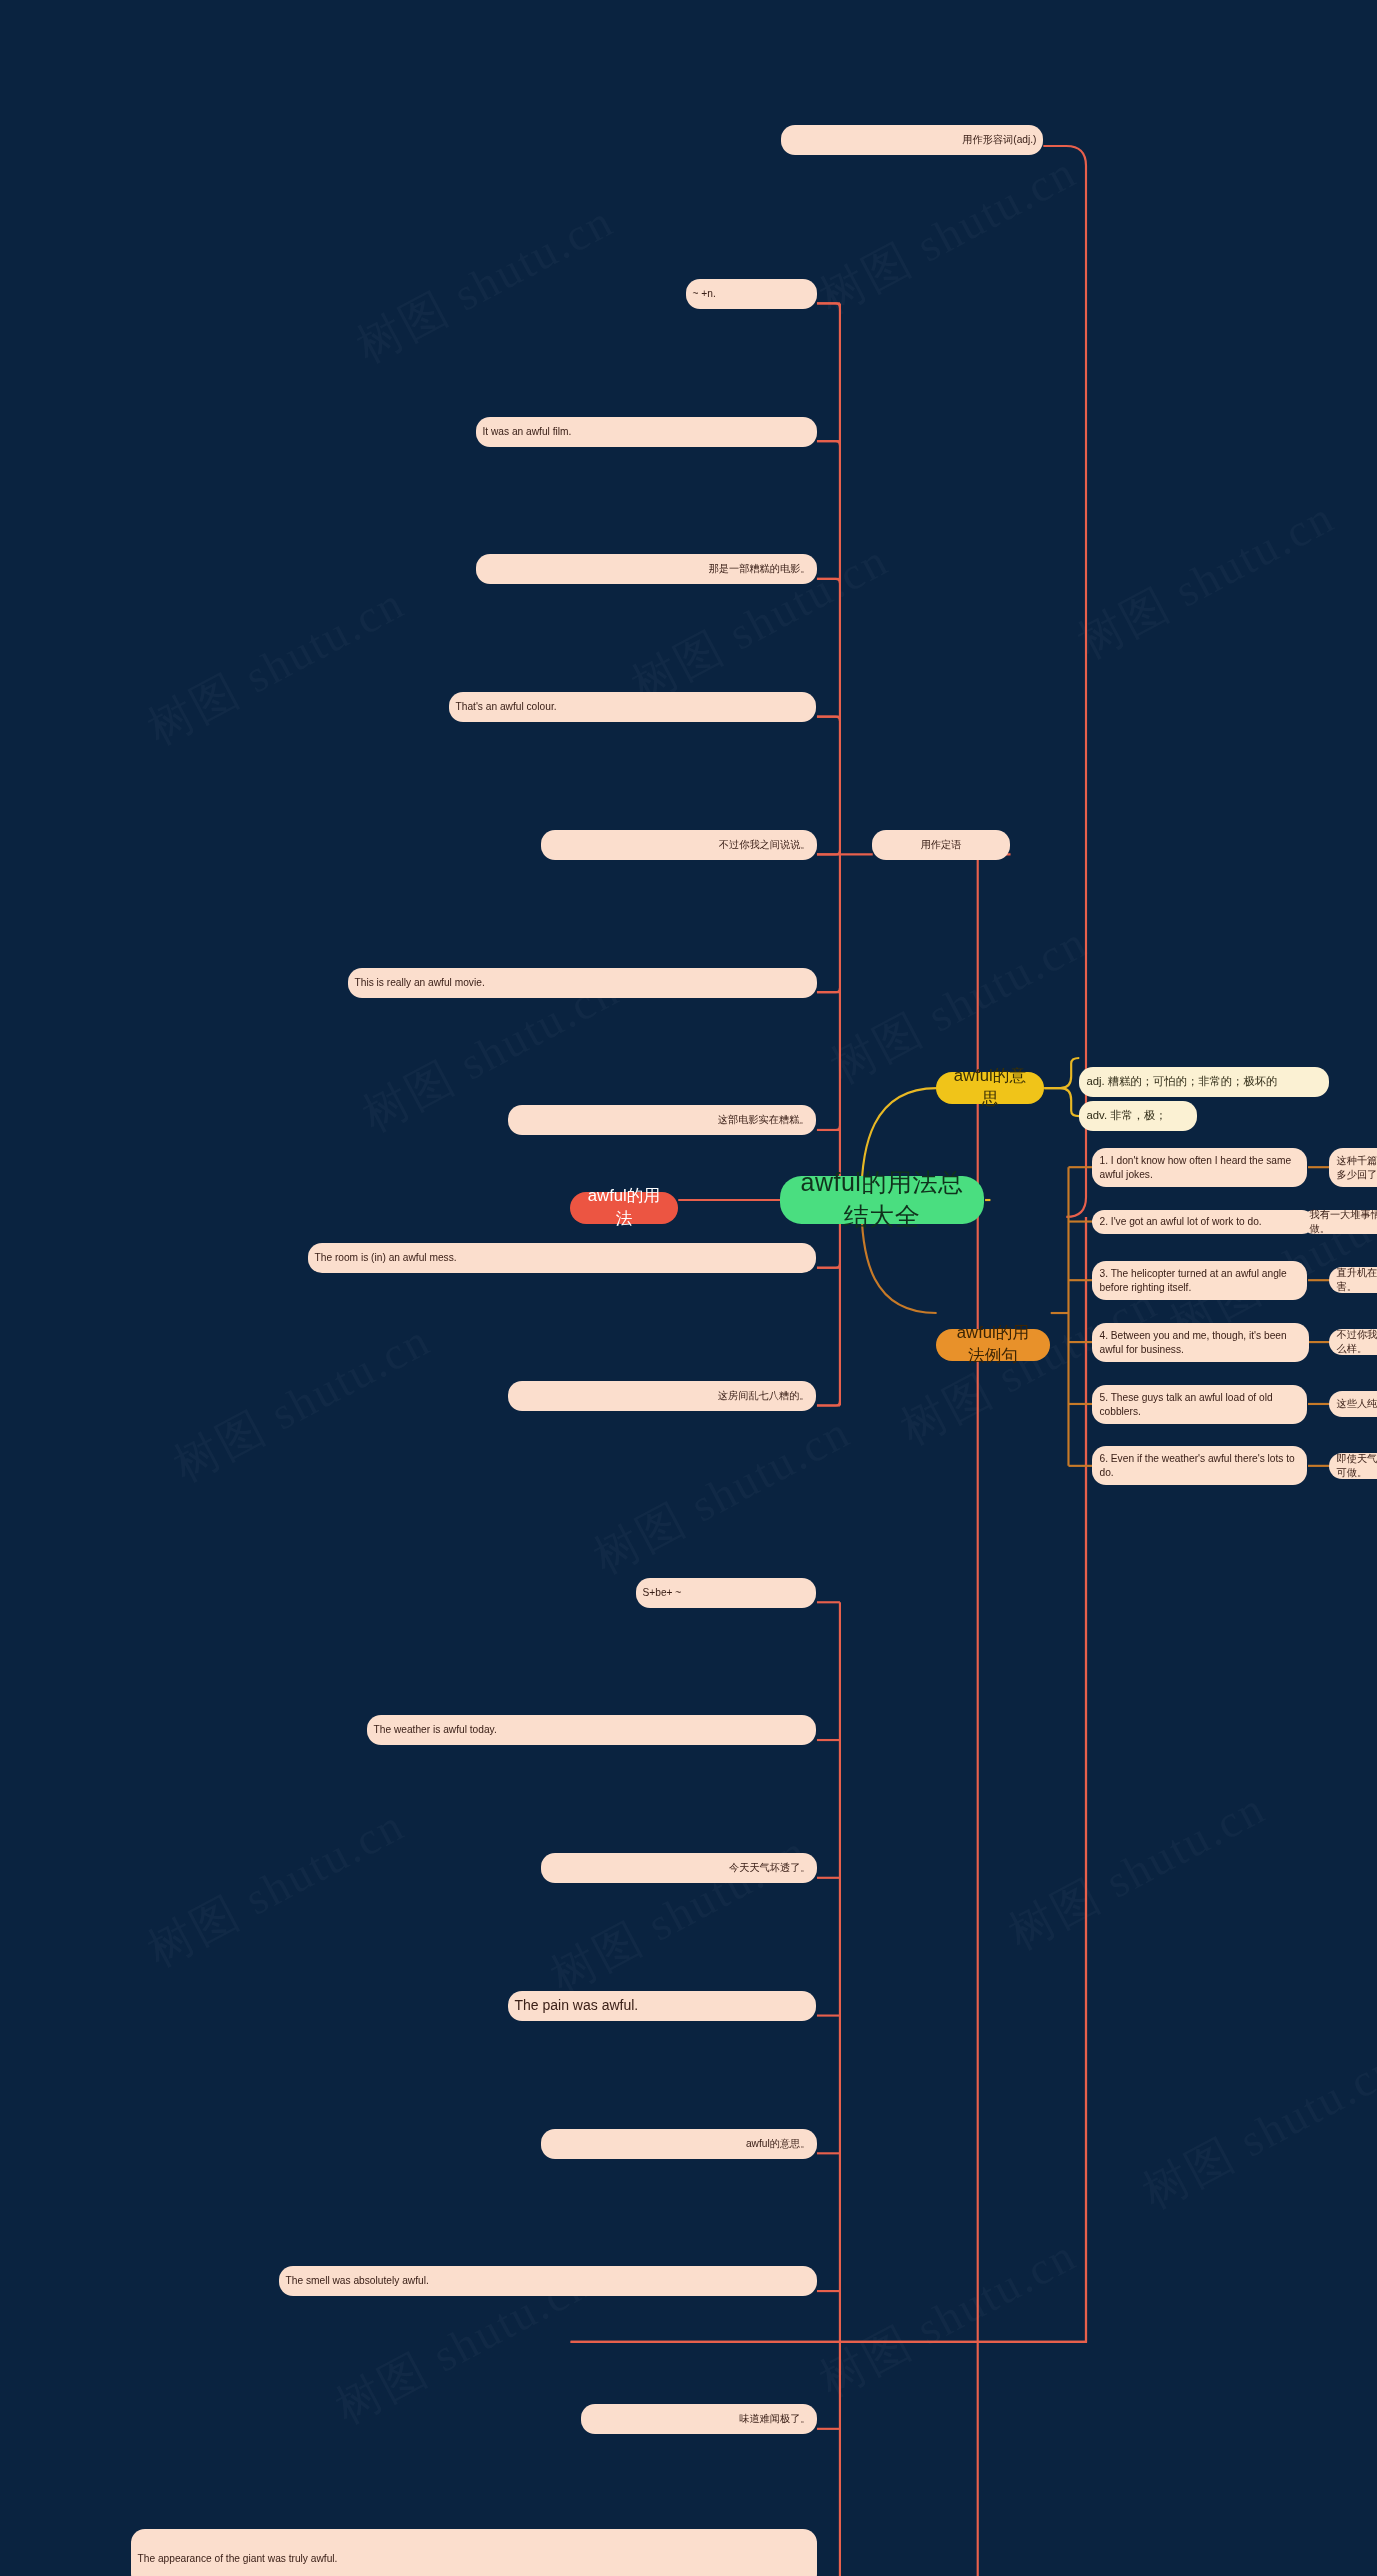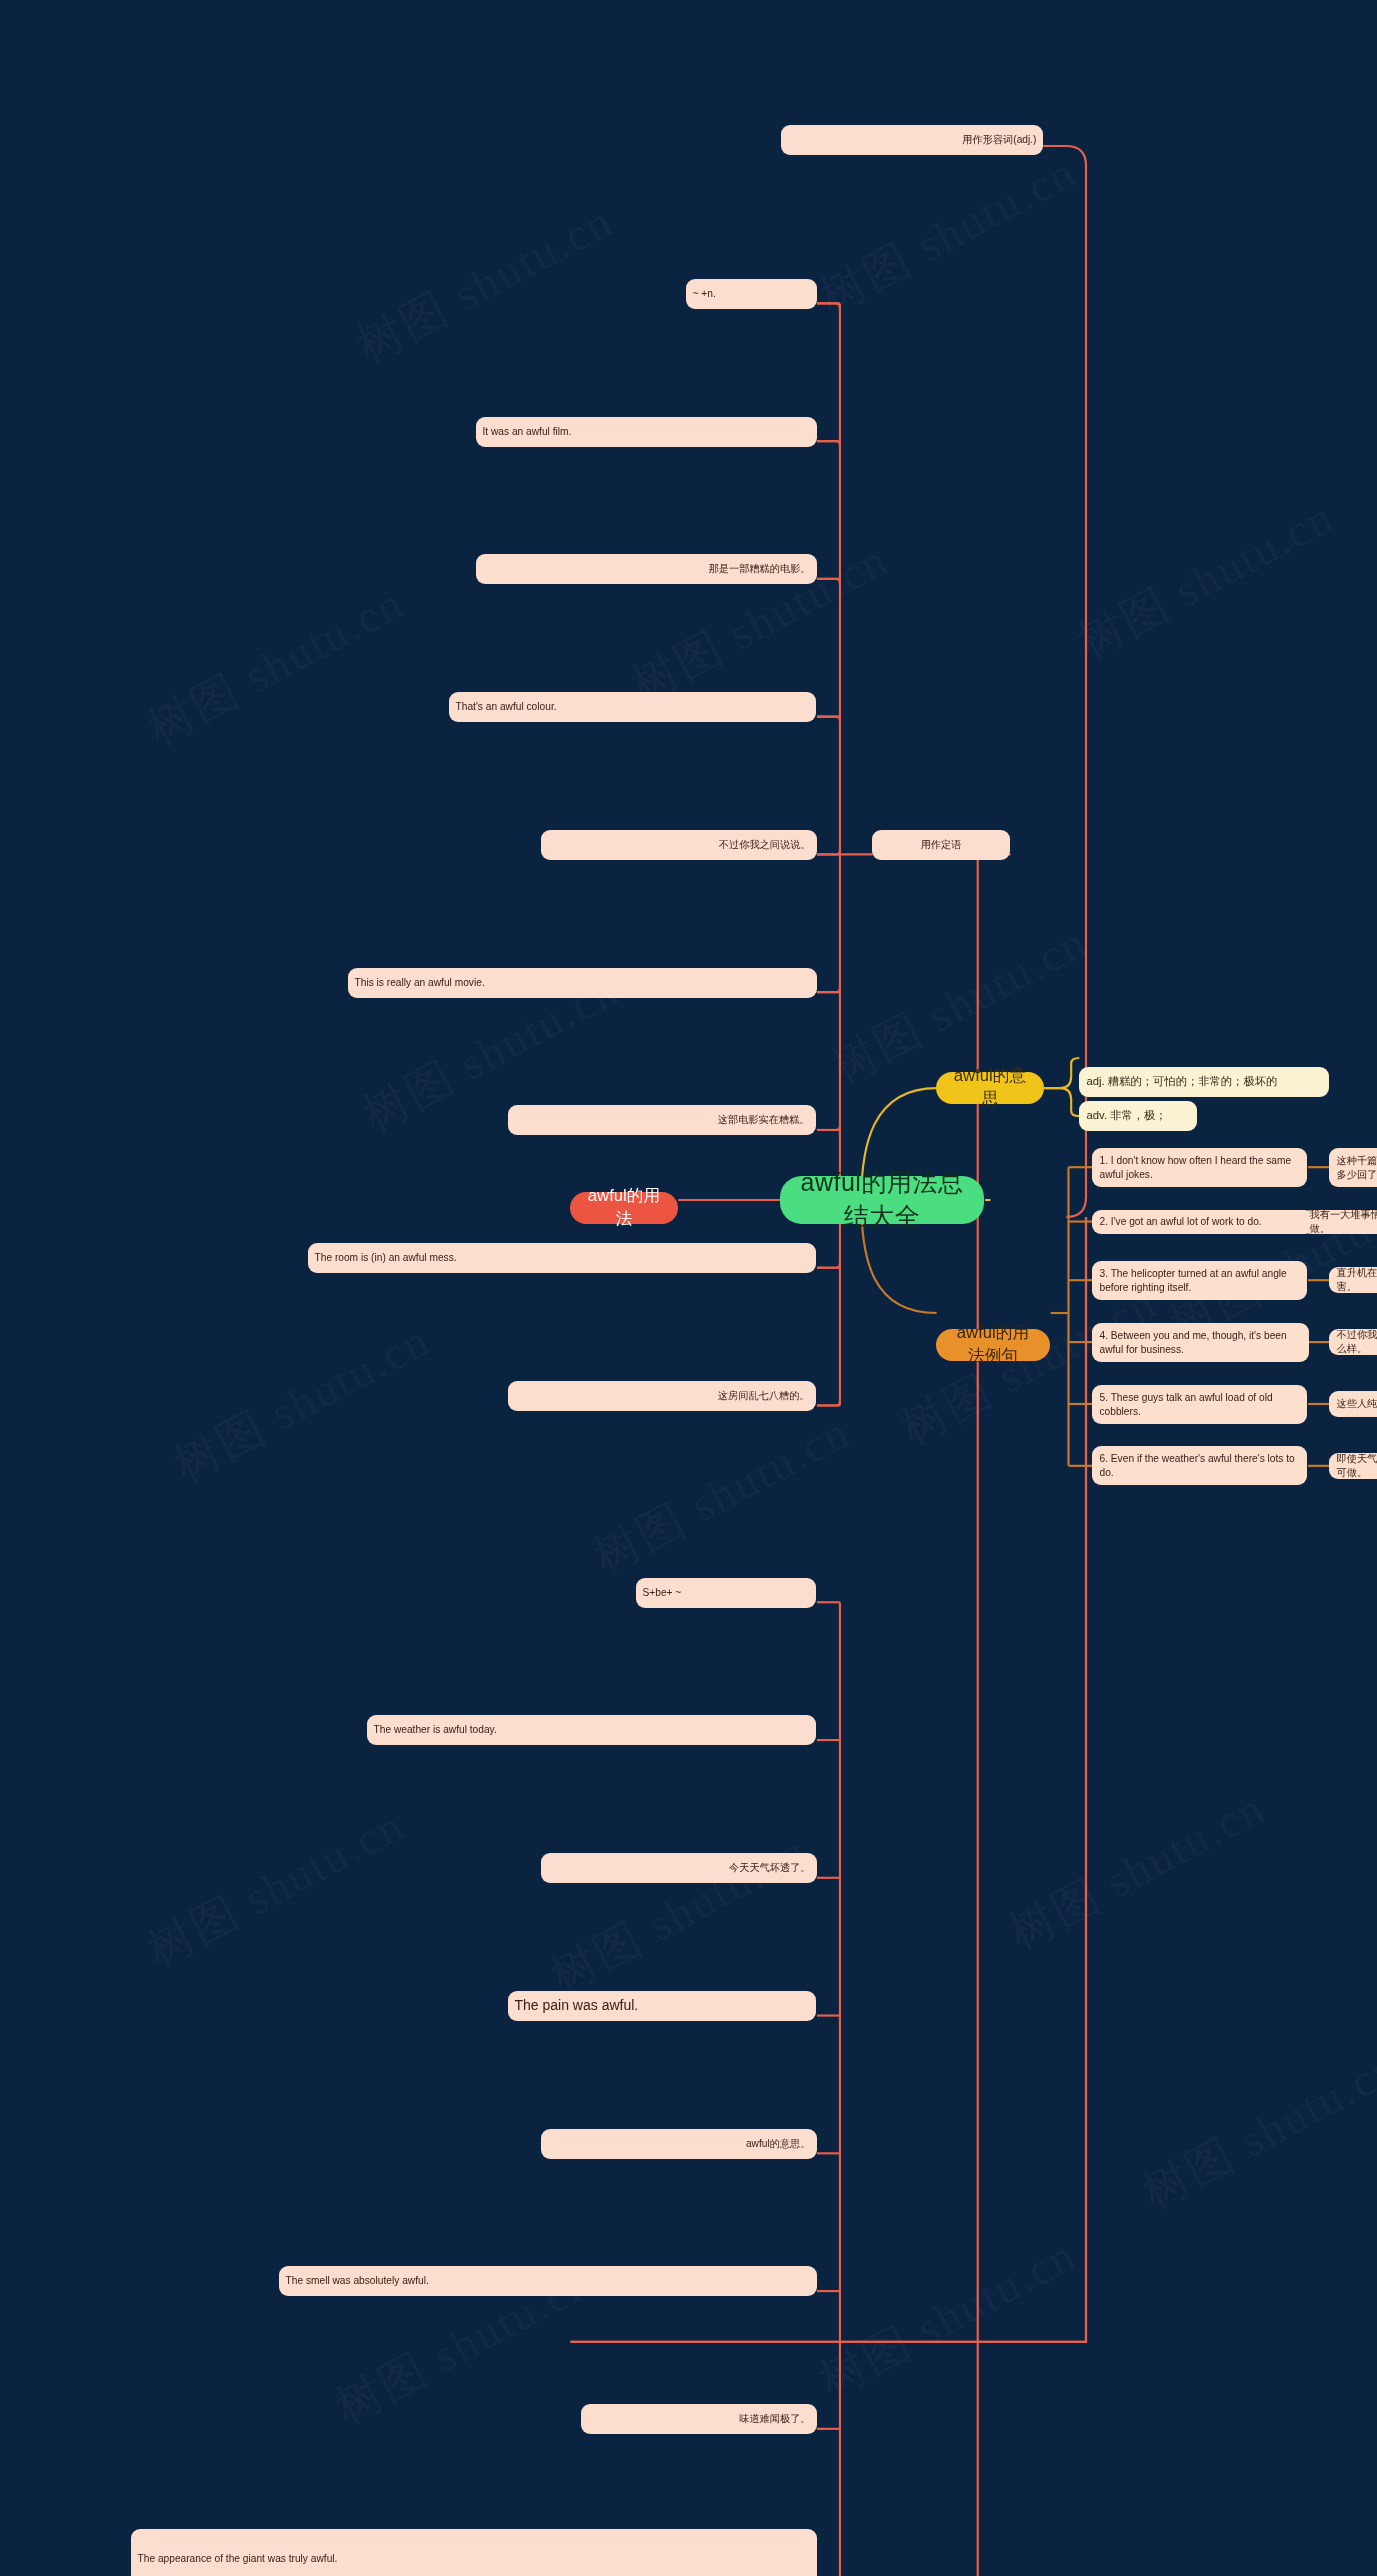--- a/index.html
+++ b/index.html
@@ -37,21 +37,21 @@
     border-radius:6px;
     padding:4.8px 7.5px;
     line-height:1.35;
     white-space:pre-wrap;
     word-break:normal;
   }
   .leaf{
     background:#fbdecd;
     color:#3b2018;
     font-size:10.8px;
-    border-radius:9px;
+    border-radius:14px;
   }
   .leaf.ex{background:#fce0cd;}
   .leaf.sense{background:#fbf1d3;color:#2e2a15;}
   .root{
     background:#4ade80;
     color:#10321c;
     font-size:25px;
     font-weight:400;
     border-radius:21.5px;
     padding:8.6px 16px;

